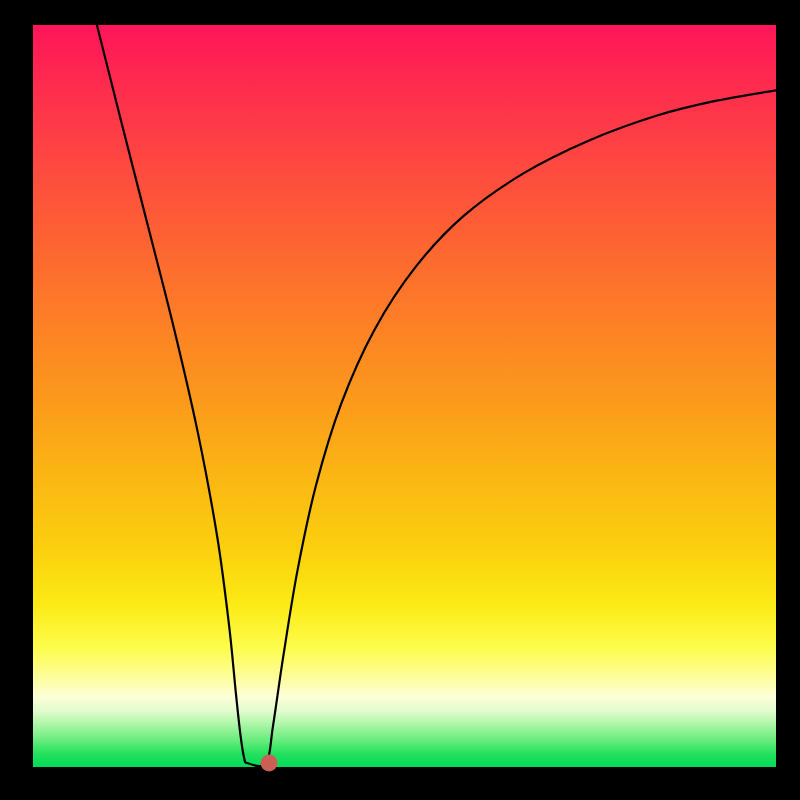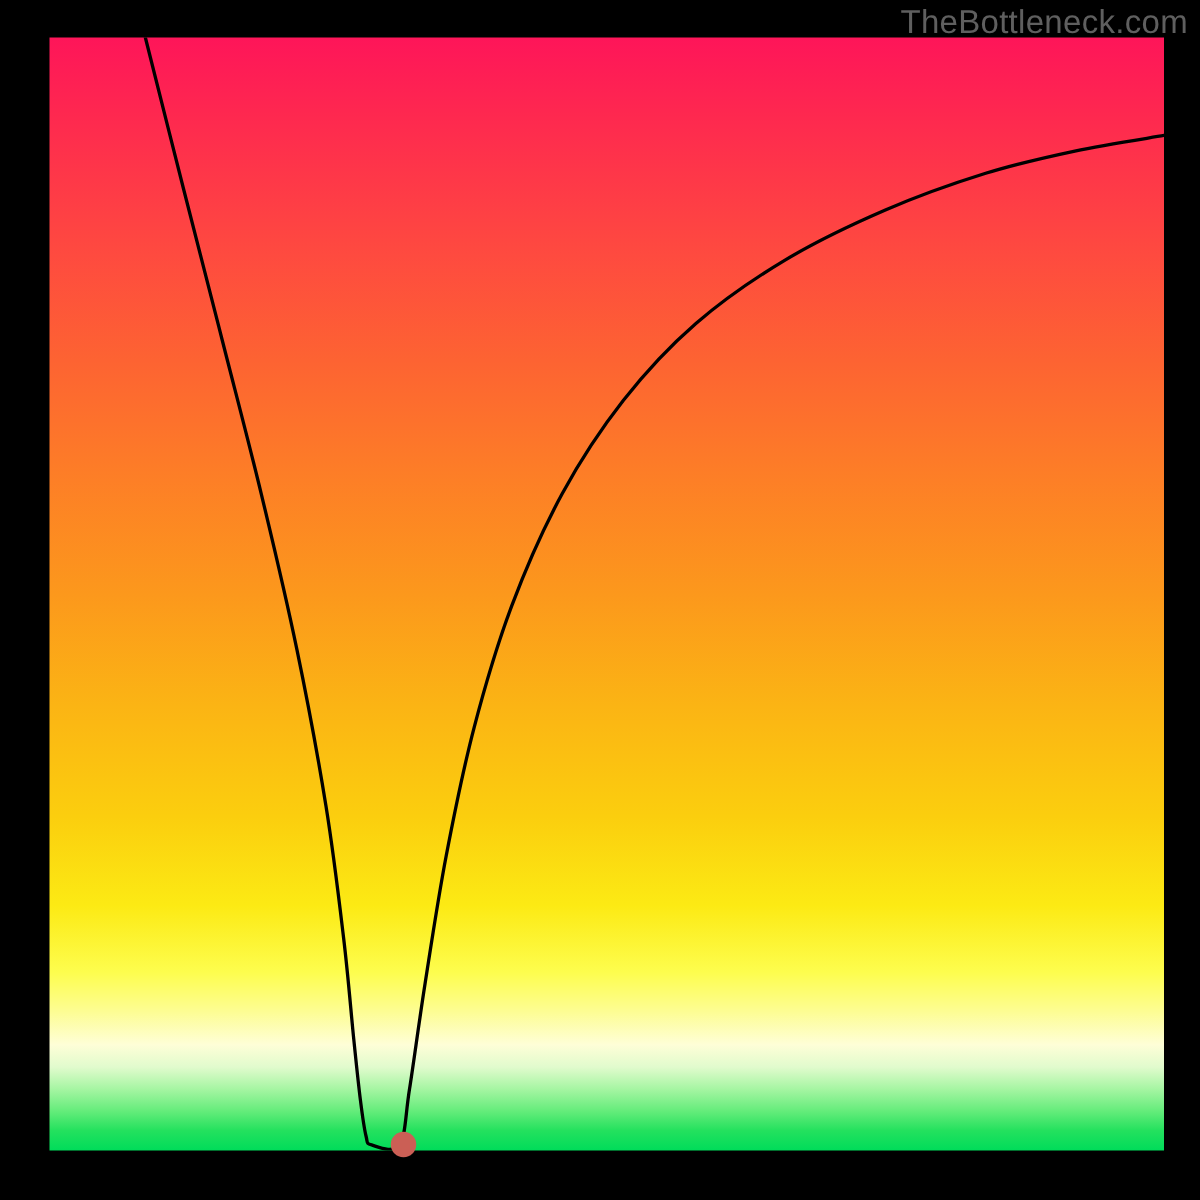--- a/index.html
+++ b/index.html
@@ -72,19 +72,18 @@
     background: #cb5f55;
     z-index: 2;
     transform: translate(-50%, -50%);
     pointer-events: none;
   }
 </style>
 </head>
 <body>
 
 <div class="frame">
-  <div class="watermark">TheBottleneck.com</div>
   <div class="plot-area"></div>
   <svg class="curve" viewBox="0 0 743 742" preserveAspectRatio="none">
     <path fill="none" stroke="#000" stroke-width="2.2" stroke-linejoin="round" stroke-linecap="round" d="M 63.90 0.00 C 68.11 16.70, 80.62 66.53, 89.16 100.17 C 97.70 133.81, 106.50 167.82, 115.17 201.82 C 123.83 235.83, 132.87 269.84, 141.17 304.22 C 149.47 338.60, 157.76 373.47, 164.95 408.10 C 172.13 442.73, 179.06 479.83, 184.26 511.98 C 189.47 544.13, 193.06 575.05, 196.15 601.02 C 199.25 626.99, 200.98 649.87, 202.84 667.80 C 204.70 685.73, 205.93 697.85, 207.30 708.61 C 208.66 719.37, 209.77 727.41, 211.01 732.35 C 212.25 737.30, 211.01 737.30, 214.73 738.29 C 218.44 739.28, 229.09 744.47, 233.30 738.29 C 237.51 732.11, 237.14 719.12, 239.99 701.19 C 242.84 683.26, 246.30 656.67, 250.39 630.70 C 254.48 604.73, 259.06 573.81, 264.51 545.37 C 269.96 516.93, 275.78 487.87, 283.08 460.04 C 290.39 432.22, 298.56 404.39, 308.34 378.42 C 318.13 352.45, 329.40 326.97, 341.78 304.22 C 354.16 281.47, 367.78 260.81, 382.64 241.89 C 397.50 222.97, 412.98 206.28, 430.94 190.69 C 448.90 175.11, 469.33 161.01, 490.38 148.40 C 511.43 135.79, 534.96 124.66, 557.25 115.01 C 579.54 105.36, 603.07 97.08, 624.12 90.52 C 645.17 83.97, 663.75 79.89, 683.56 75.68 C 703.37 71.48, 733.09 67.03, 743.00 65.30"></path>
   </svg>
   <div class="dot" style="left: 269.274px; top: 763.29px; background: rgb(203, 95, 85);"></div>
 </div>
 
 </body></html>

